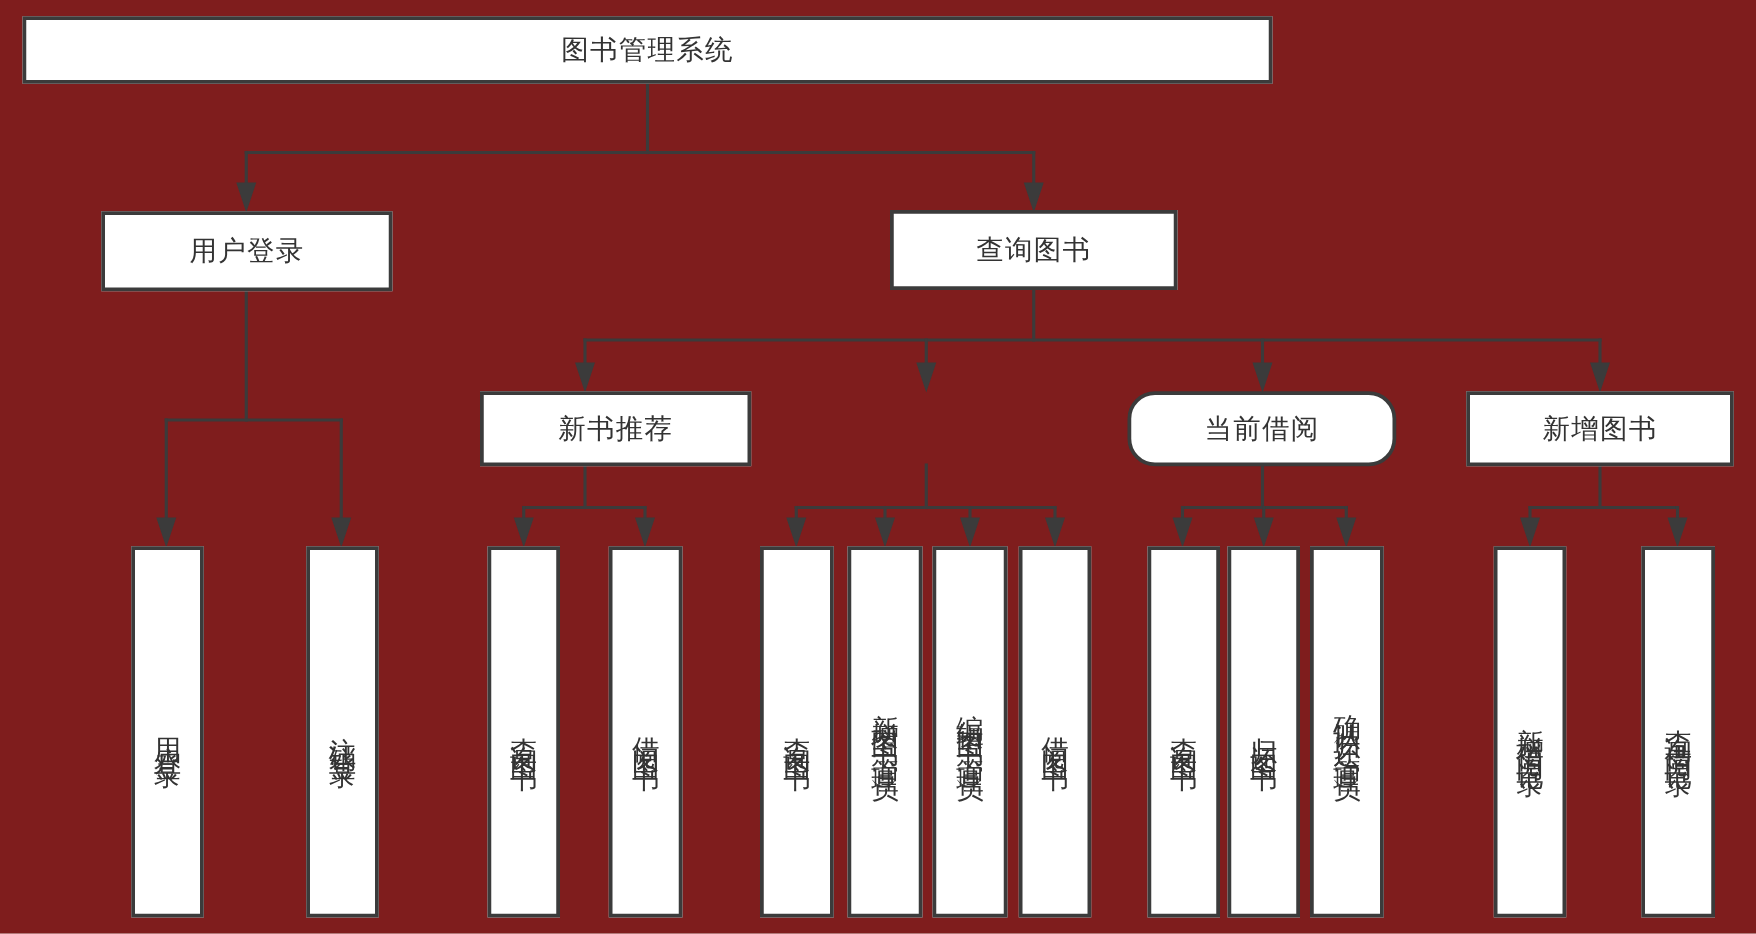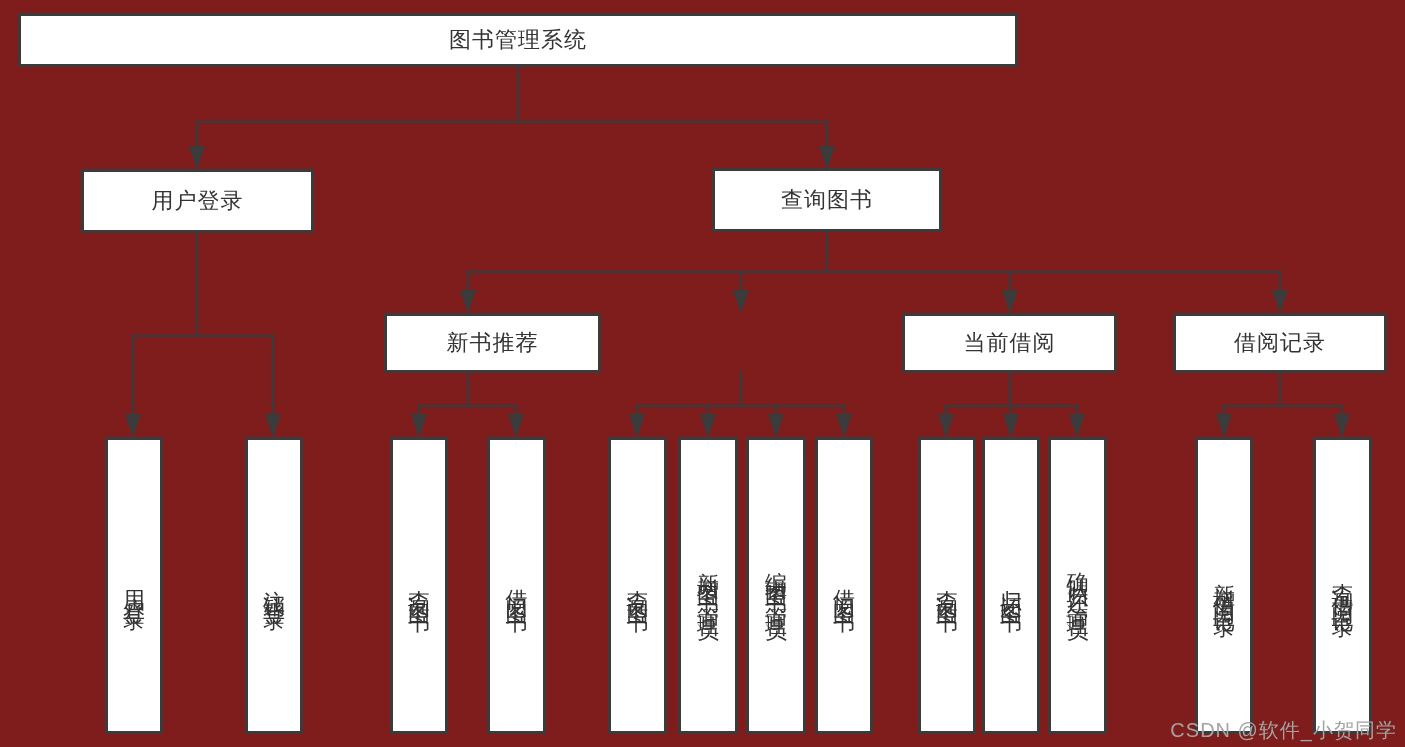--- a/index.html
+++ b/index.html
@@ -117,22 +117,22 @@
       <line x1="1342" y1="406" x2="1342" y2="418" stroke="#3b3b3b" stroke-width="2.5" stroke-linecap="square"></line>
       <polygon points="1334,414 1350,414 1342,438" fill="#3b3b3b"></polygon>
     </svg>
 
   <div class="node box-h" style="left:18px; top:13px; width:1000px; height:54px;">图书管理系统</div>
 
   <div class="node box-h" style="left:81px; top:169px; width:233px; height:64px;">用户登录</div>
   <div class="node box-h" style="left:712px; top:168px; width:230px; height:64px;">查询图书</div>
 
   <div class="node box-h" style="left:360px; top:313px; width:217px; height:60px;margin-left:24px;">新书推荐</div>
-  <div class="node box-h" style="left:902px; top:313px; width:215px; height:60px;">当前借阅</div>
-  <div class="node box-h" style="left:1173px; top:313px; width:214px; height:60px;">借阅记录</div>
+  <div class="node box-h" style="left:902px; top:313px; width:215px; height:60px;border-radius:22px;">当前借阅</div>
+  <div class="node box-h" style="left:1173px; top:313px; width:214px; height:60px;">新增图书</div>
 
   <div class="node box-v" style="left:105px; top:437px; width:58px; height:297px;">
     <span class="vtext">用户登录</span>
     </div>
   <div class="node box-v" style="left:245px; top:437px; width:58px; height:297px;">
     <span class="vtext">注销登录</span>
     </div>
 
   <div class="node box-v" style="left:390px; top:437px; width:58px; height:297px;">
     <span class="vtext">查询图书</span>
@@ -164,14 +164,13 @@
     <span class="vtext">确认归还（管理员）</span>
     </div>
 
   <div class="node box-v" style="left:1195px; top:437px; width:58px; height:297px;">
     <span class="vtext">新增借阅记录</span>
     </div>
   <div class="node box-v" style="left:1313px; top:437px; width:59px; height:297px;">
     <span class="vtext">查询借阅记录</span>
     </div>
 
-  <div id="watermark">CSDN @软件_小贺同学</div>
 </div>
 
 </body></html>

